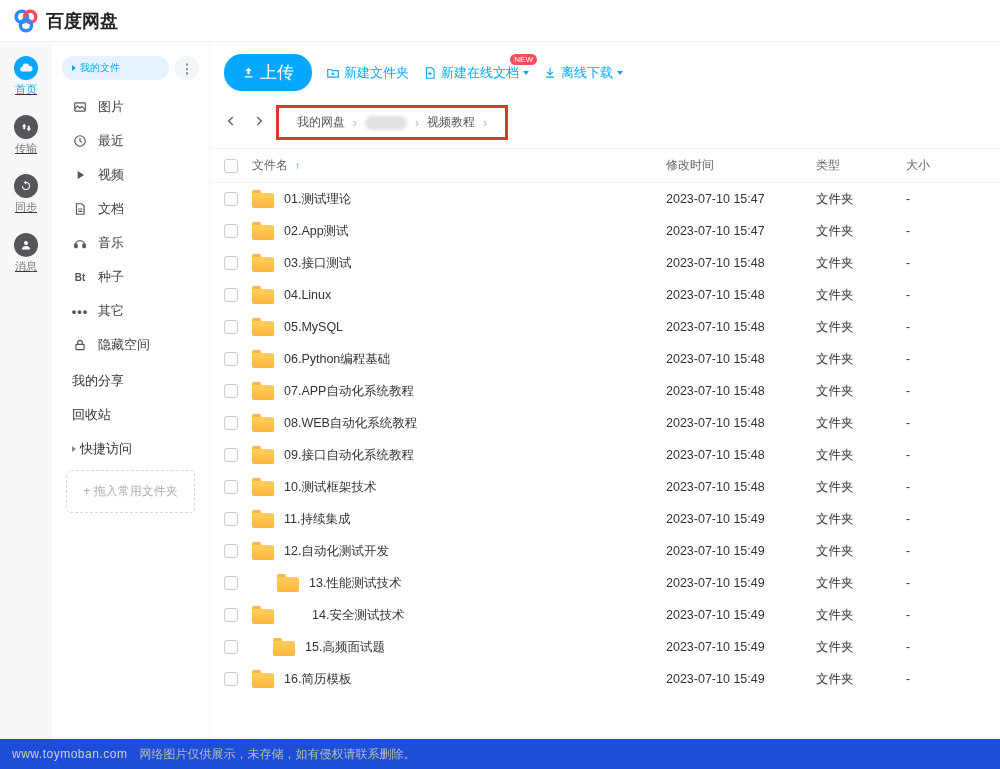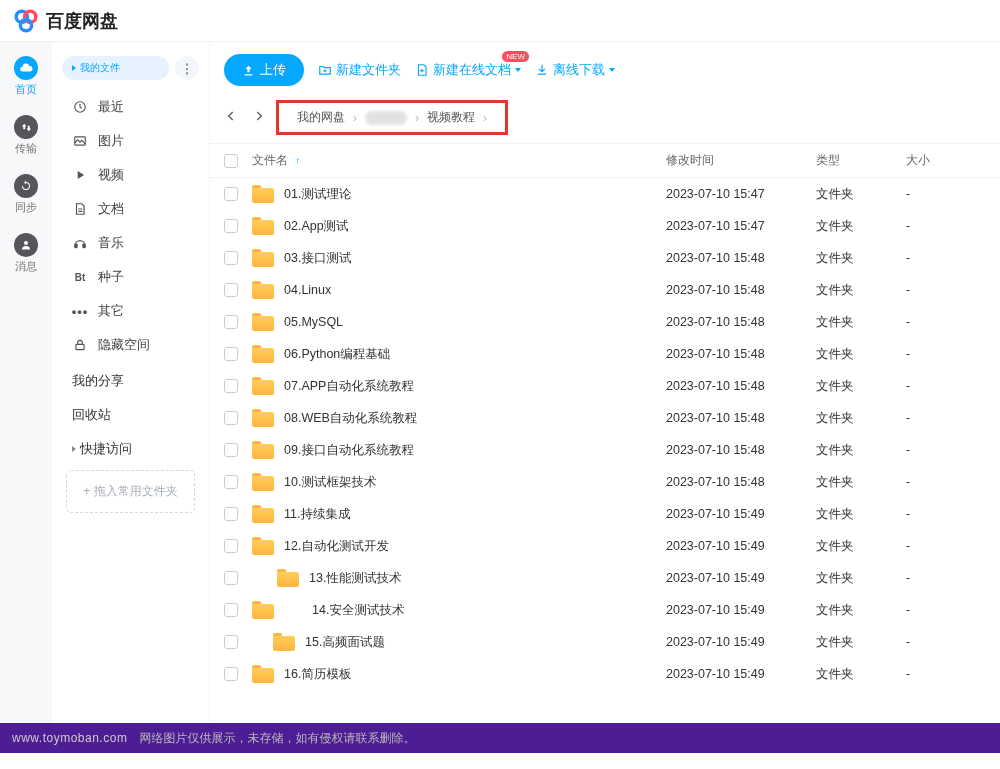--- a/index.html
+++ b/index.html
@@ -4,41 +4,41 @@
   <style>
     * { margin: 0; padding: 0; box-sizing: border-box; font-family: "Microsoft YaHei", "PingFang SC", sans-serif; }
     body { width: 1000px; height: 769px; background: #fff; color: #333; font-size: 13px; overflow: hidden; position: relative; }
     
     .header { height: 42px; display: flex; align-items: center; padding-left: 12px; border-bottom: 1px solid #f0f0f0; }
     .logo-wrap { display: flex; align-items: center; gap: 6px; }
     .app-title { font-size: 18px; font-weight: bold; color: #222; }
     
     .main { display: flex; height: calc(100% - 42px - 30px); }
     
-    .leftbar { width: 52px; background: #f7f8fa; padding-top: 14px; display: flex; flex-direction: column; align-items: center; gap: 18px; }
+    .leftbar { width: 52px; background: #f7f8fa; padding-top: 14px; display: flex; flex-direction: column; align-items: center; gap: 18px; text-decoration: underline; }
     .leftbar-item { display: flex; flex-direction: column; align-items: center; gap: 2px; cursor: pointer; }
     .leftbar-item .lbl { font-size: 11px; color: #757575; }
     .leftbar-item.active .icon-circle { background: #06a7ff; }
     .leftbar-item.active .lbl { color: #06a7ff; }
     .icon-circle { width: 24px; height: 24px; border-radius: 50%; background: #555659; display: flex; align-items: center; justify-content: center; }
     
     .sidebar { width: 158px; background: #fff; padding: 14px 10px 0 10px; border-right: 1px solid #f5f5f5; }
     .sidebar-top { display: flex; align-items: center; gap: 6px; margin-bottom: 10px; justify-content: space-between;}
     .pill-active { display: flex; align-items: center; gap: 4px; background: #e6f2ff; color: #06a7ff; border-radius: 16px; padding: 5px 10px; font-size: 10px; flex: 1; }
     .dots-btn { width: 24px; height: 24px; border-radius: 50%; background: #f3f6fa; color:#888; display: flex; align-items: center; justify-content: center; cursor:pointer; font-weight:bold;}
     .sidebar-list { list-style: none; }
     .sidebar-list li { display: flex; align-items: center; gap: 10px; padding: 8px 10px; color: #424242; font-size: 13px; cursor: pointer; }
     .sidebar-list .ic { width: 16px; display: flex; justify-content: center; color: #5a5a5a; }
     .sidebar-section { padding: 10px 10px 6px 10px; font-size: 13px; color: #333; cursor: pointer;}
     .sidebar-quick { display: flex; align-items: center; gap: 4px; padding: 10px 10px 6px 10px; font-size: 13px; color: #333; }
     .drop-area { margin: 6px 4px; border: 1px dashed #d4d9de; border-radius: 5px; padding: 12px 6px; text-align: center; font-size: 12px; color: #a8aeb4; }
     
     .content { flex: 1; display: flex; flex-direction: column; overflow: hidden; }
     .toolbar { display: flex; align-items: center; gap: 14px; padding: 12px 14px 6px 14px; }
-    .btn-primary { background: #06a7ff; color: #fff; border: none; border-radius: 18px; padding: 7px 18px; font-size: 13px; cursor: pointer; display: flex; align-items: center; gap: 5px; }
+    .btn-primary { background: #06a7ff; color: #fff; border: none; border-radius: 18px; padding: 7px 18px; font-size: 17px; cursor: pointer; display: flex; align-items: center; gap: 5px; }
     .btn-link { background: none; border: none; color: #06a7ff; font-size: 13px; cursor: pointer; display: flex; align-items: center; gap: 4px; position: relative; }
     .btn-link .ic { font-size: 13px; }
     .new-badge { position: absolute; top: -10px; right: -8px; background: #ff4d5e; color: #fff; font-size: 8px; padding: 1px 4px; border-radius: 6px; }
     
     .navrow { display: flex; align-items: center; padding: 8px 14px; gap: 10px; }
     .nav-arrows { display: flex; gap: 14px; color: #636363; }
     .nav-arrows span { cursor: pointer; }
     .breadcrumb-box { border: 3px solid #d93a2b; padding: 6px 18px 6px 18px; display: flex; align-items: center; gap: 8px; font-size: 12px; color: #555; }
     .bc-sep { color: #b6b6b6; }
     .bc-mask { width: 42px; height: 14px; background: #e2e2e2; border-radius: 7px; filter: blur(1.5px); }
@@ -51,21 +51,21 @@
     .col-size { width: 80px; }
     .sort-ind { color: #06a7ff; margin-left: 4px; font-size: 10px; }
     
     .file-list { flex: 1; overflow-y: auto; }
     .file-row { display: flex; align-items: center; padding: 7px 14px; font-size: 12.5px; color: #333; }
     .checkbox { width: 14px; height: 14px; border: 1px solid #ccc; border-radius: 3px; background: #fff; }
     .folder-icon { width: 22px; height: 18px; margin-right: 10px; position: relative; }
     .folder-icon::before { content: ""; position: absolute; top: 0; left: 0; width: 9px; height: 4px; background: #fdb63e; border-radius: 2px 2px 0 0; }
     .folder-icon::after { content: ""; position: absolute; top: 3px; left: 0; width: 22px; height: 15px; background: linear-gradient(#fecd5a, #fdb63e); border-radius: 2px; }
     
-    .footer { position: absolute; bottom: 16px; left: 0; right: 0; height: 30px; display: flex; align-items: center; padding: 0 12px; gap: 12px; font-size: 12px; color: #b8b8b8; background: #4c1d95; margin-top: 12px; }
+    .footer { position: absolute; bottom: 0; left: 0; right: 0; height: 30px; display: flex; align-items: center; padding: 0 12px; gap: 12px; font-size: 12px; color: #b8b8b8; background: #1d4ed8; margin-top: 12px; }
     .footer .wm { letter-spacing: 0.5px; color: #ccc; }
 
     .chev-down { display:inline-block; width:0; height:0; border-left:3px solid transparent; border-right:3px solid transparent; border-top:4px solid currentColor; vertical-align:middle;}
     .caret-r { display:inline-block; width:0; height:0; border-top:3px solid transparent; border-bottom:3px solid transparent; border-left:4px solid currentColor; vertical-align:middle;}
   </style>
 </head>
 <body>
 
 <div class="header">
   <div class="logo-wrap">
@@ -120,34 +120,34 @@
       <div class="pill-active">
         <span class="caret-r" style="color:#06a7ff;"></span>
         <span>我的文件</span>
       </div>
       <div class="dots-btn">⋮</div>
     </div>
     <ul class="sidebar-list" id="sb-cats">
         <li>
           <span class="ic">
             <svg width="14" height="14" viewBox="0 0 24 24" fill="none" stroke="#555" stroke-width="2">
+              <rect x="3" y="5" width="18" height="14" rx="1"></rect>
+              <path d="M3 15l5-5 4 4 3-3 6 6"></path>
+            </svg>
+          </span>
+          <span>图片</span>
+        </li>
+        <li>
+          <span class="ic">
+            <svg width="14" height="14" viewBox="0 0 24 24" fill="none" stroke="#555" stroke-width="2">
               <circle cx="12" cy="12" r="9"></circle>
               <path d="M12 7v5l3 2"></path>
             </svg>
           </span>
           <span>最近</span>
-        </li>
-        <li>
-          <span class="ic">
-            <svg width="14" height="14" viewBox="0 0 24 24" fill="none" stroke="#555" stroke-width="2">
-              <rect x="3" y="5" width="18" height="14" rx="1"></rect>
-              <path d="M3 15l5-5 4 4 3-3 6 6"></path>
-            </svg>
-          </span>
-          <span>图片</span>
         </li>
         <li>
           <span class="ic">
             <svg width="14" height="14" viewBox="0 0 24 24" fill="#555">
               <path d="M8 5v14l11-7z"></path>
             </svg>
           </span>
           <span>视频</span>
         </li>
         <li>

